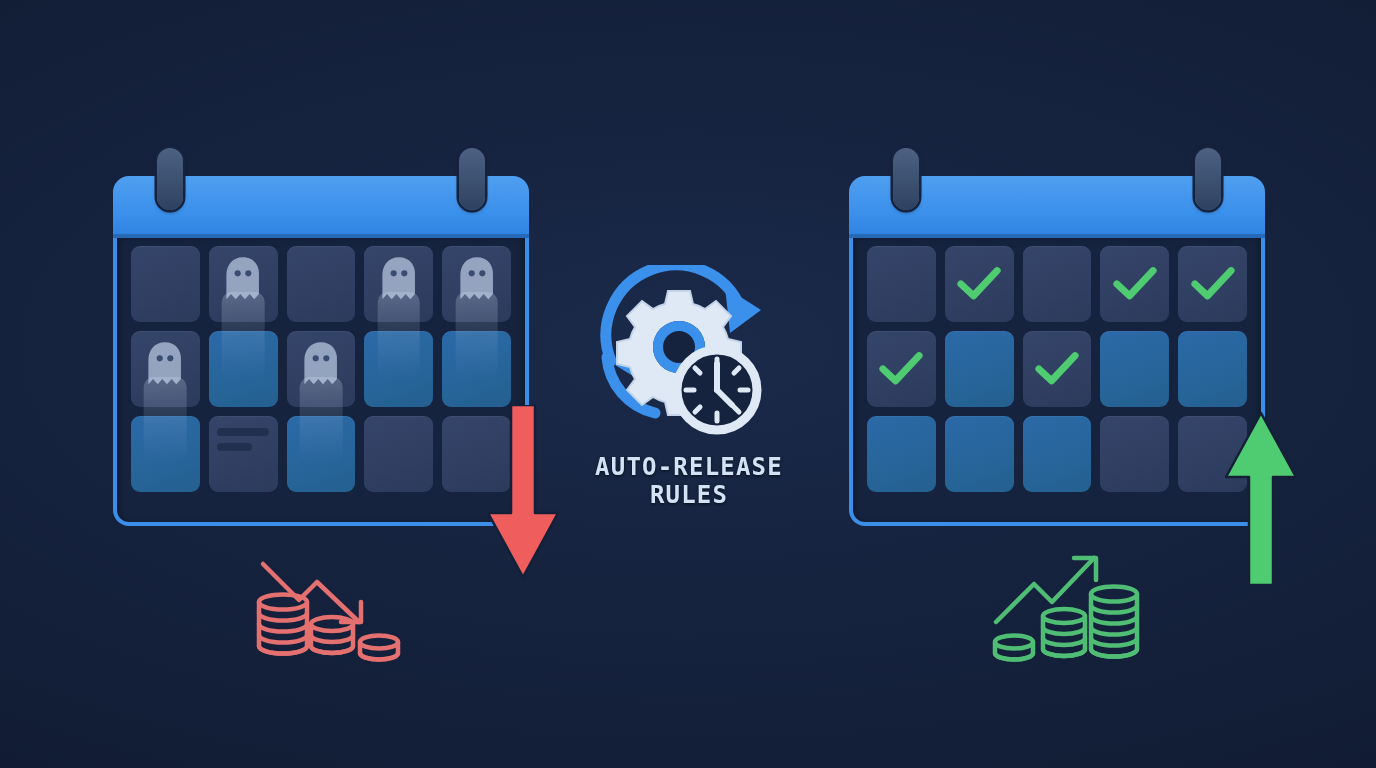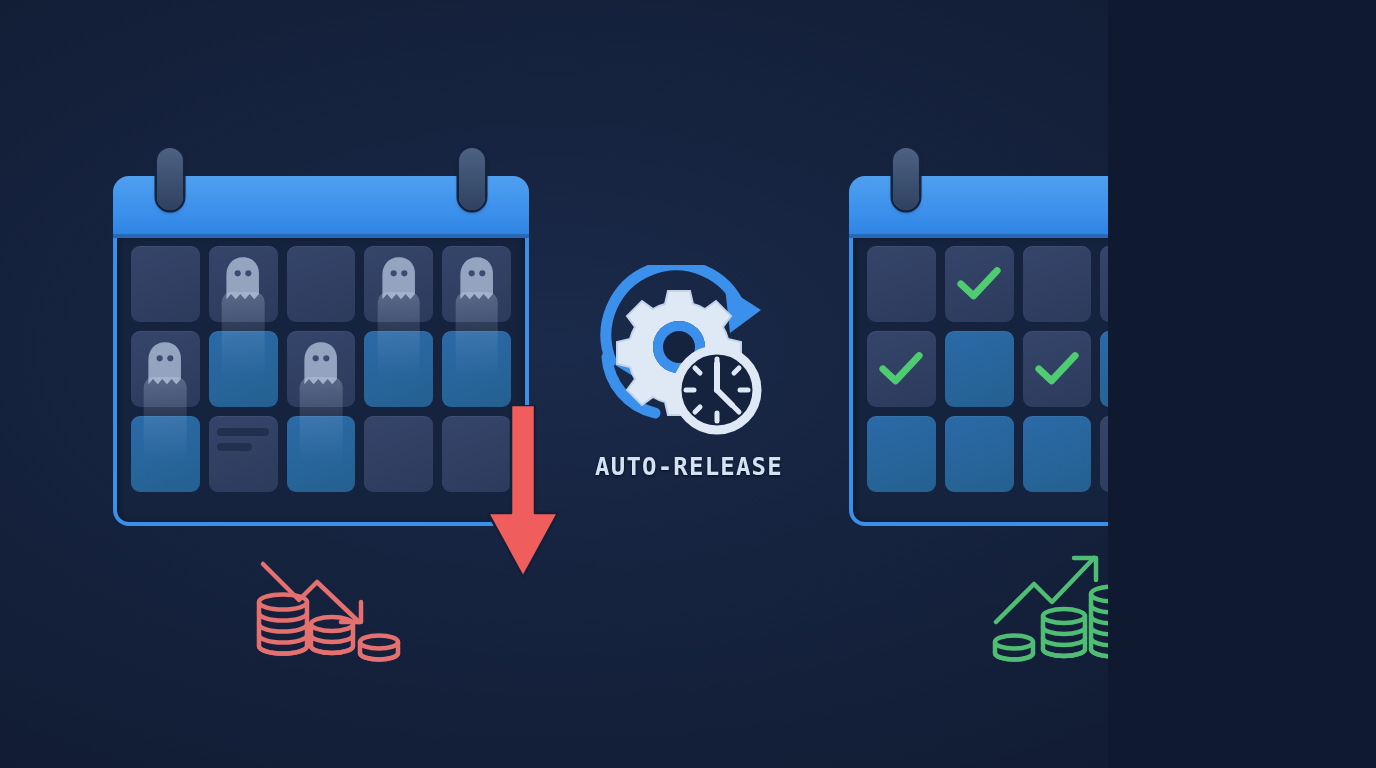--- a/index.html
+++ b/index.html
@@ -2,21 +2,21 @@
 <html><head>
 <meta charset="utf-8">
 <style>
   html, body {
     margin: 0;
     padding: 0;
     background: #0f1a30;
   }
   #stage {
     position: relative;
-    width: 1108px;
+    width: 1376px;
     height: 768px;
     overflow: hidden;
     font-family: "DejaVu Sans", sans-serif;
     background:
       radial-gradient(ellipse 90% 70% at 50% 45%, #1a2a4a 0%, #16233f 45%, #111c33 100%);
   }
   
   .calendar {
     position: absolute;
     width: 416px;
@@ -300,20 +300,21 @@
           <line x1="22" y1="-22" x2="17" y2="-17"></line>
           <line x1="-22" y1="22" x2="-17" y2="17"></line>
           <line x1="22" y1="22" x2="17" y2="17"></line>
         </g>
         <line x1="0" y1="0" x2="0" y2="-26" stroke="#dfe9f6" stroke-width="6" stroke-linecap="round"></line>
         <line x1="0" y1="0" x2="15" y2="15" stroke="#dfe9f6" stroke-width="6" stroke-linecap="round"></line>
       </g>
     </svg>
     <div class="center-label">
       <span>AUTO-RELEASE</span>
+      <span class="l2">RULES</span>
     </div>
   </div>
 
   <div class="calendar cal-right">
     <div class="cal-ring r1"></div>
     <div class="cal-ring r2"></div>
     <div class="cal-header"></div>
     <div class="cal-body">
       <div class="cal-grid" id="grid-right">
           <div class="cell"></div>

